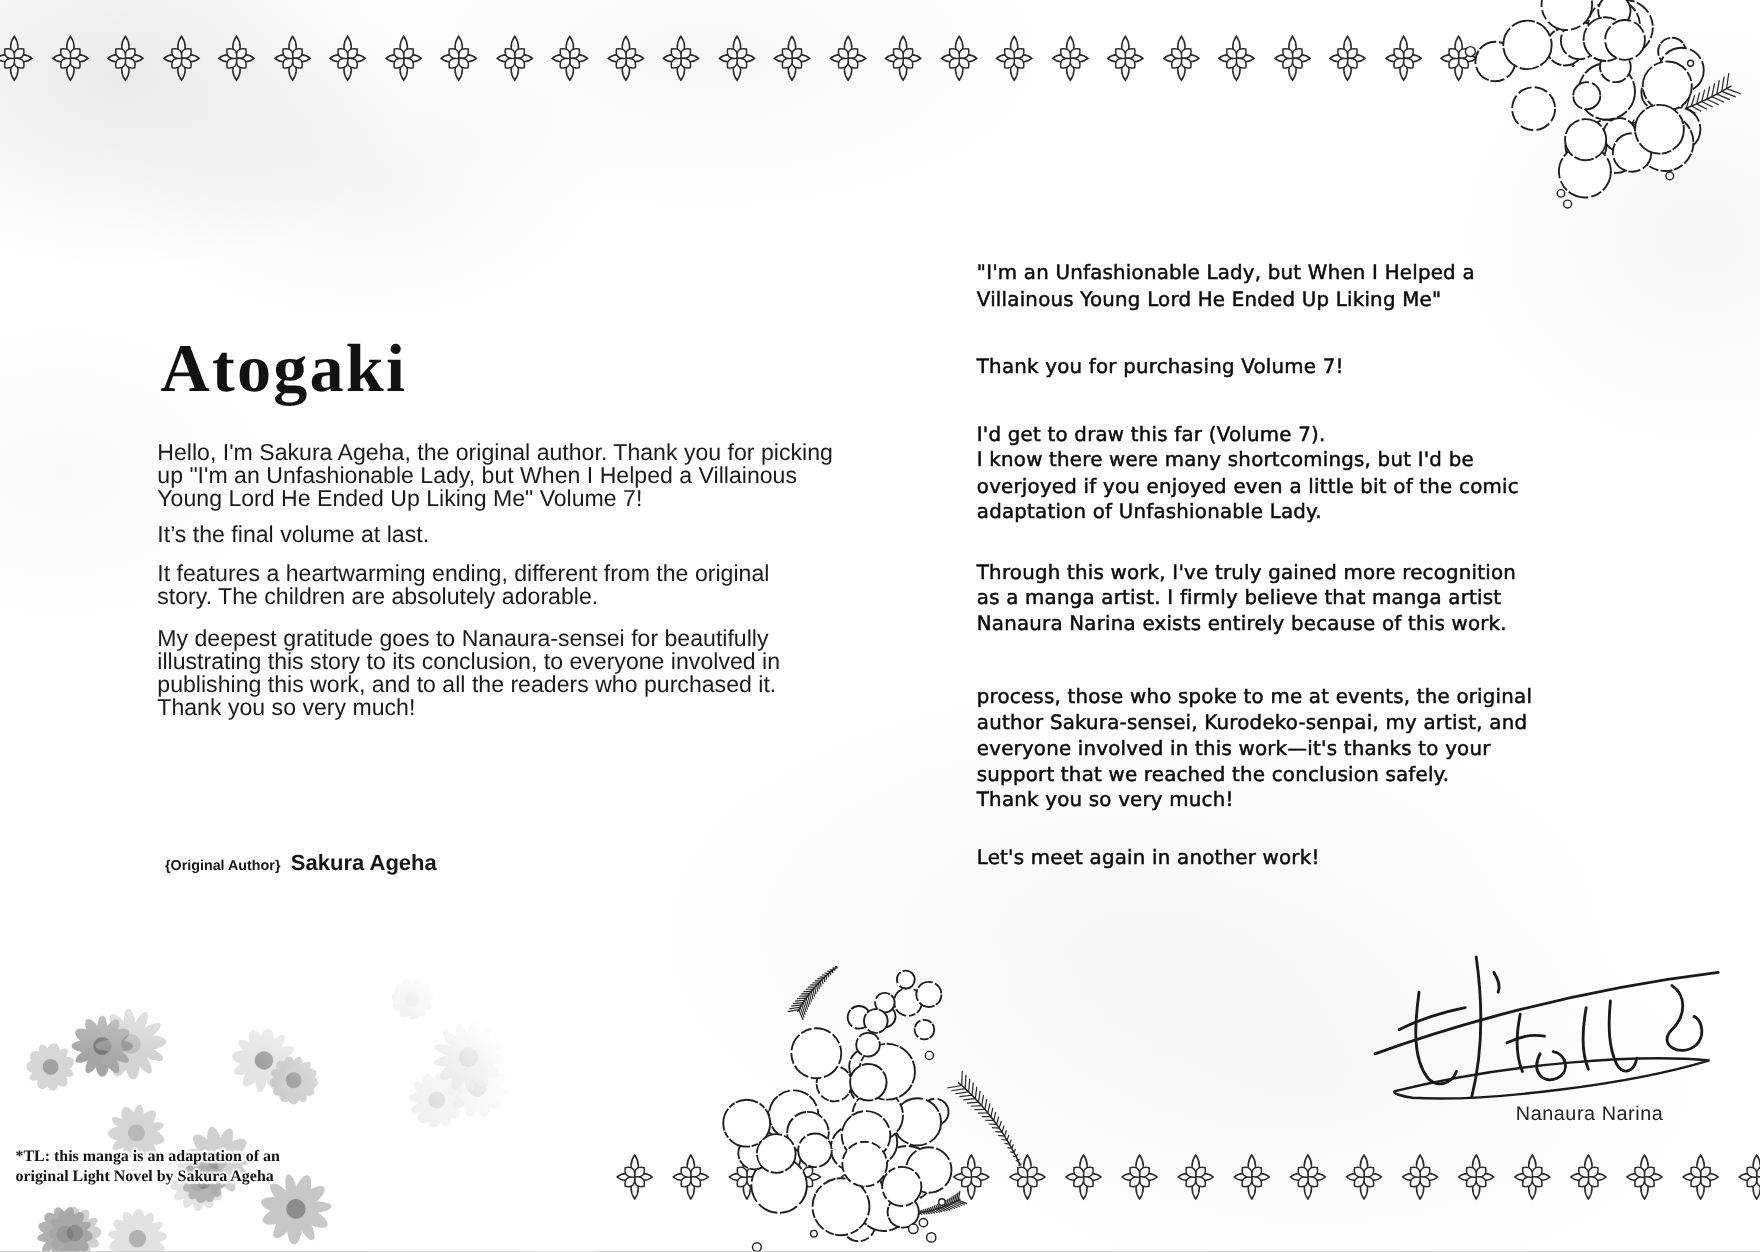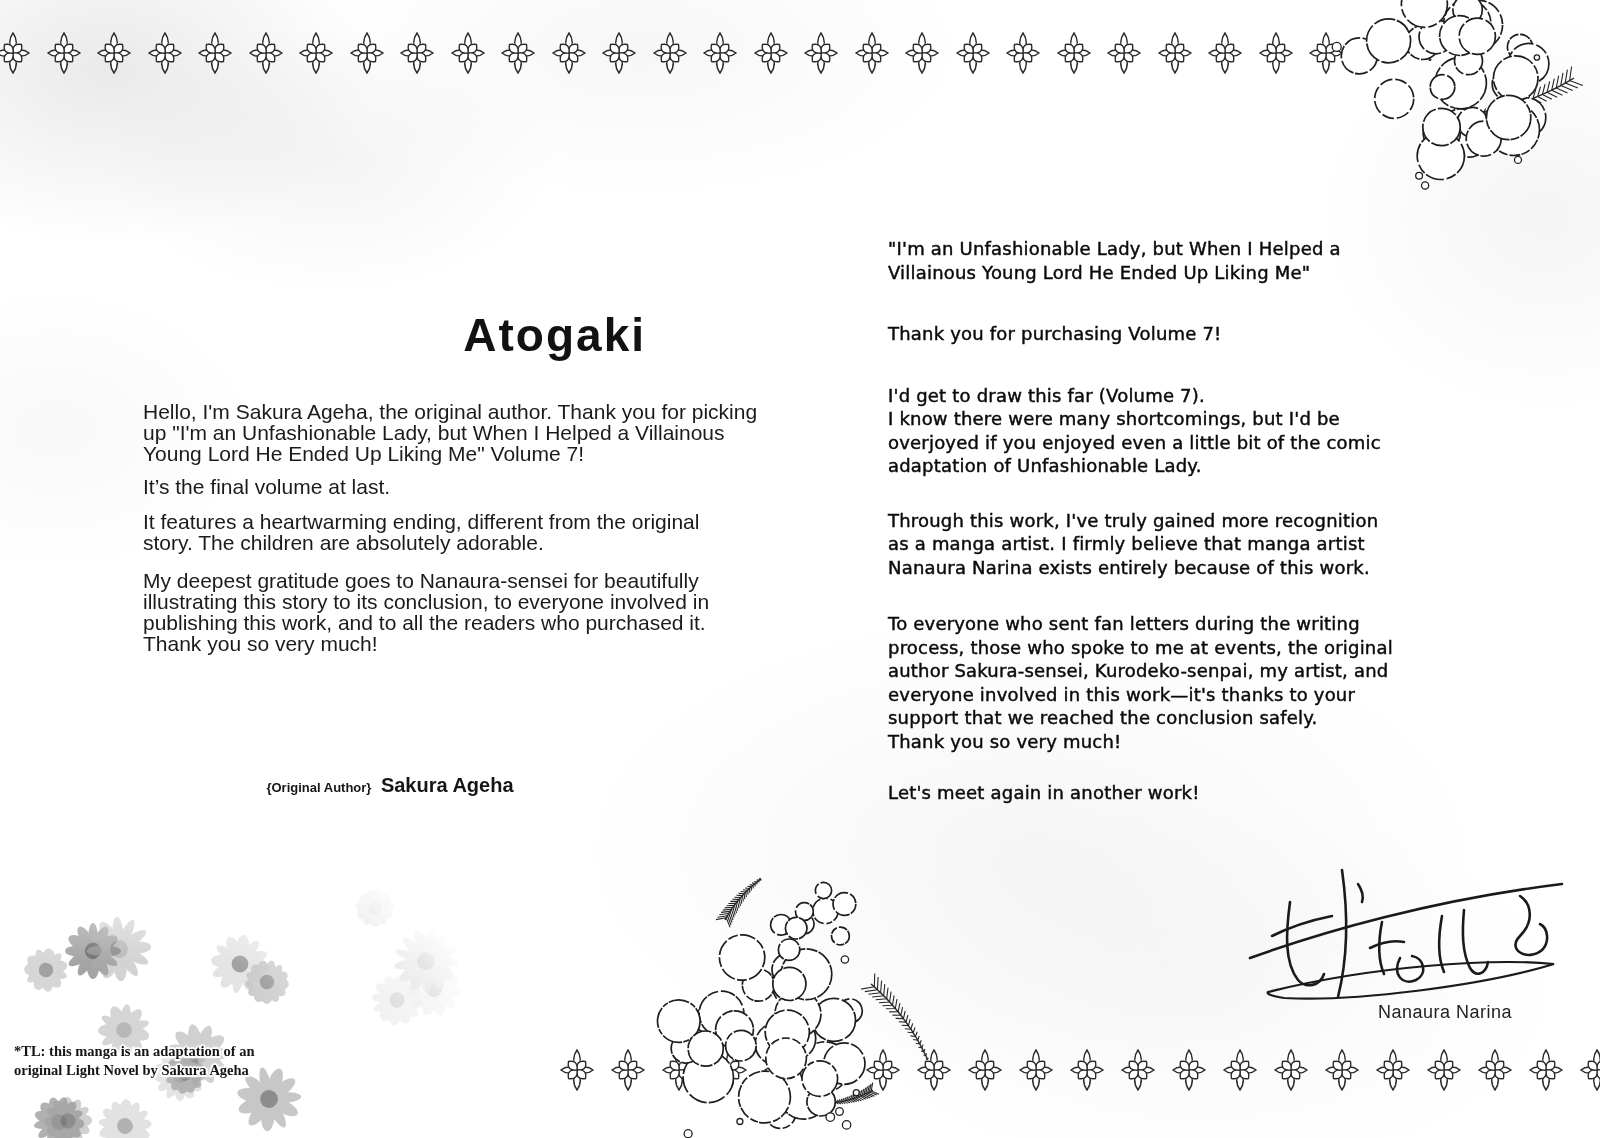--- a/index.html
+++ b/index.html
@@ -23,41 +23,41 @@
   
   #daisy-field{left:0;top:818px;width:540px;height:320px;z-index:1;}
   #daisy-fade{left:0;top:818px;width:540px;height:320px;z-index:2;
     background:
       linear-gradient(52deg, rgba(255,255,255,0) 42%, rgba(255,255,255,.95) 76%),
       linear-gradient(to top, rgba(255,255,255,0) 55%, #fff 97%);}
   #mimosa-tr{left:1282px;top:0;width:318px;height:238px;z-index:4;}
   #mimosa-b{left:573px;top:876px;width:365px;height:262px;z-index:4;}
   #signature{left:1232px;top:862px;width:350px;height:148px;z-index:5;}
   
-  .page-title{position:absolute;left:146px;top:310px;width:500px;margin:0;text-align:right;
-    font-family:Liberation Sans, sans-serif;font-weight:700;font-size:46px;line-height:50px;
+  .page-title{position:absolute;left:146px;top:310px;width:500px;margin:0;text-align:left;
+    font-family:Liberation Serif, serif;font-weight:700;font-size:62px;line-height:50px;
     letter-spacing:2px;color:#121212;z-index:5;}
   .left-text{position:absolute;left:143px;top:401px;width:560px;z-index:5;
     font-family:"Liberation Sans",sans-serif;font-size:21px;line-height:21px;color:#1b1b1b;}
   .left-text .para{margin:0 0 12px 0;}
   .left-text .para:nth-child(2){margin-bottom:14px;}
   .left-text .para:nth-child(3){margin-bottom:17px;}
   .ln{white-space:nowrap;}
-  .credit{position:absolute;left:150px;top:774px;width:480px;text-align:center;z-index:5;
+  .credit{position:absolute;left:150px;top:774px;width:480px;text-align:left;z-index:5;
     font-family:"Liberation Sans",sans-serif;color:#161616;}
   .credit-label{font-size:13px;font-weight:700;}
   .credit-name{font-size:20px;font-weight:700;margin-left:5px;}
   
   .right-col{position:absolute;left:888px;top:237px;width:620px;z-index:5;
     font-family:"DejaVu Sans",sans-serif;font-size:18px;line-height:23.5px;color:#0b0b0b;
     letter-spacing:.2px;-webkit-text-stroke:.45px #0b0b0b;}
   #rc-quote{margin-bottom:37px;line-height:24px;}
   #rc-thanks{margin-bottom:38px;}
   #rc-p1{margin-bottom:31px;}
-  #rc-p2{margin-bottom:33px;}
+  #rc-p2{margin-bottom:43px;}
   #rc-p3{margin-bottom:28px;}
   .sig-caption{position:absolute;left:1378px;top:1002px;z-index:5;
     font-family:Liberation Sans, sans-serif;font-size:18px;letter-spacing:.5px;color:#222;}
   
   .footnote{position:absolute;left:14px;top:1042px;width:236px;z-index:6;text-align:left;
     font-family:Liberation Serif, serif;font-size:14.5px;font-weight:600;line-height:19px;color:#141414;
     text-shadow:-2px 0 1px #fff,2px 0 1px #fff,0 -2px 1px #fff,0 2px 1px #fff,
       -1.5px -1.5px 1px #fff,1.5px 1.5px 1px #fff,-1.5px 1.5px 1px #fff,1.5px -1.5px 1px #fff,0 0 6px #fff;}
 </style>
 </head>
@@ -1140,21 +1140,20 @@
       <div class="ln">I know there were many shortcomings, but I'd be</div>
       <div class="ln">overjoyed if you enjoyed even a little bit of the comic</div>
       <div class="ln">adaptation of Unfashionable Lady.</div>
     </div>
     <div id="rc-p2">
       <div class="ln">Through this work, I've truly gained more recognition</div>
       <div class="ln">as a manga artist. I firmly believe that manga artist</div>
       <div class="ln">Nanaura Narina exists entirely because of this work.</div>
     </div>
     <div id="rc-p3">
-      <div class="ln">To everyone who sent fan letters during the writing</div>
       <div class="ln">process, those who spoke to me at events, the original</div>
       <div class="ln">author Sakura-sensei, Kurodeko-senpai, my artist, and</div>
       <div class="ln">everyone involved in this work—it's thanks to your</div>
       <div class="ln">support that we reached the conclusion safely.</div>
       <div class="ln">Thank you so very much!</div>
     </div>
     <div id="rc-close">
       <div class="ln">Let's meet again in another work!</div>
     </div>
   </div>

